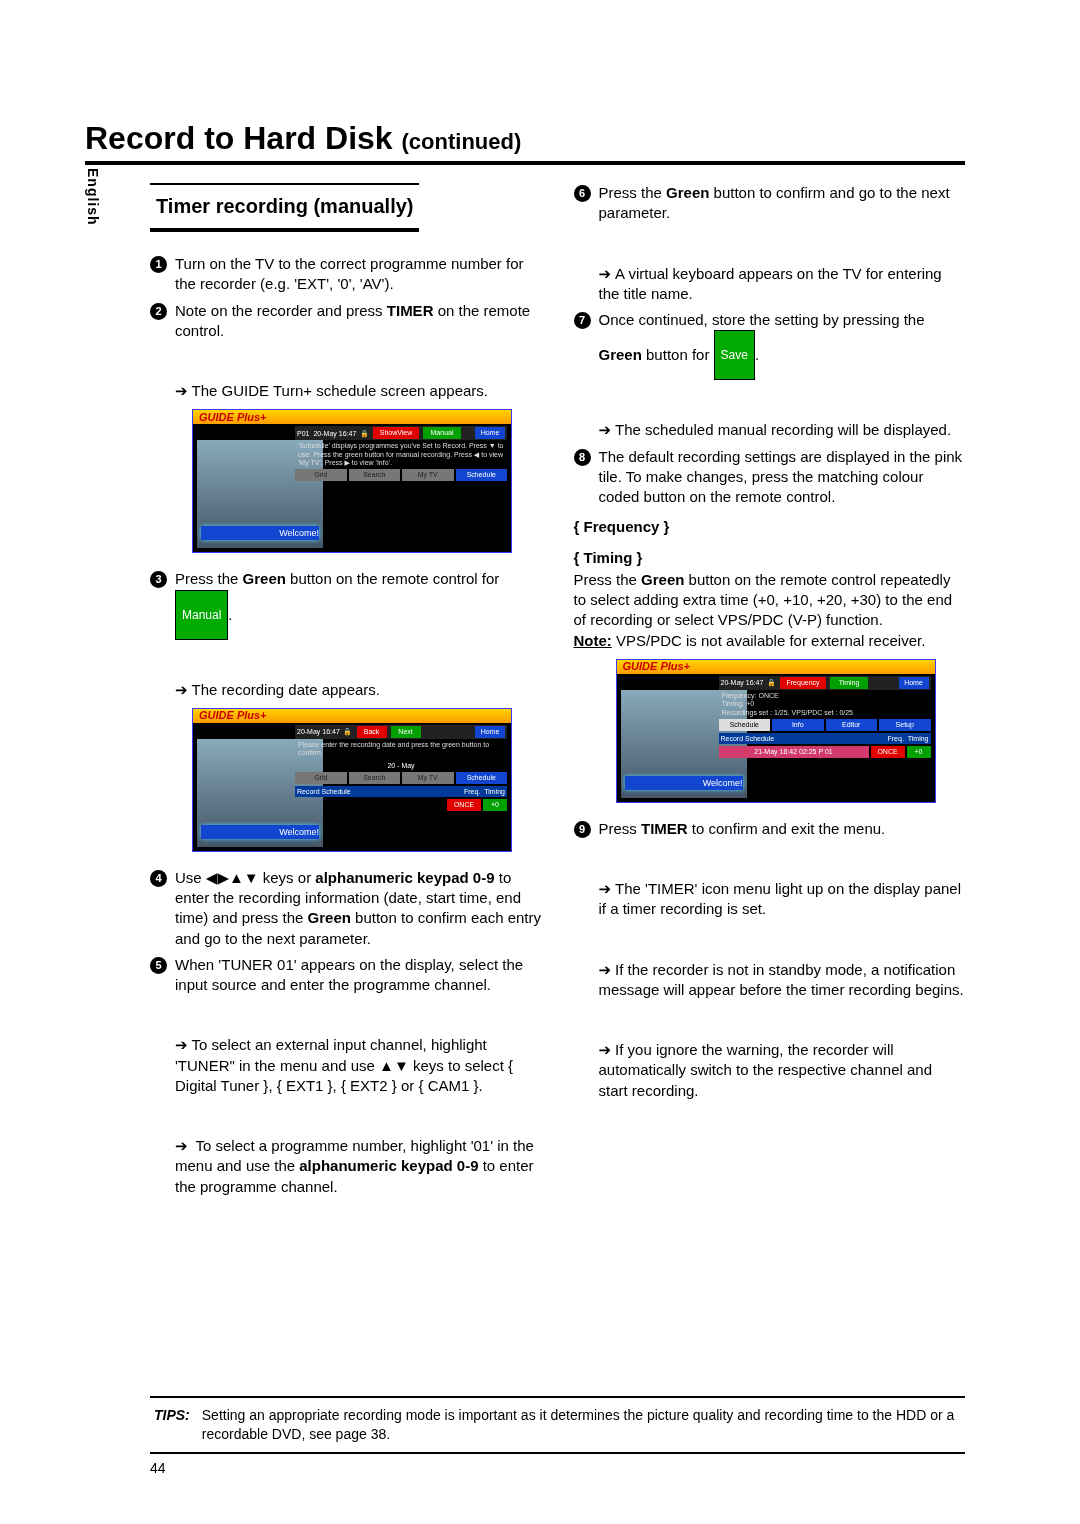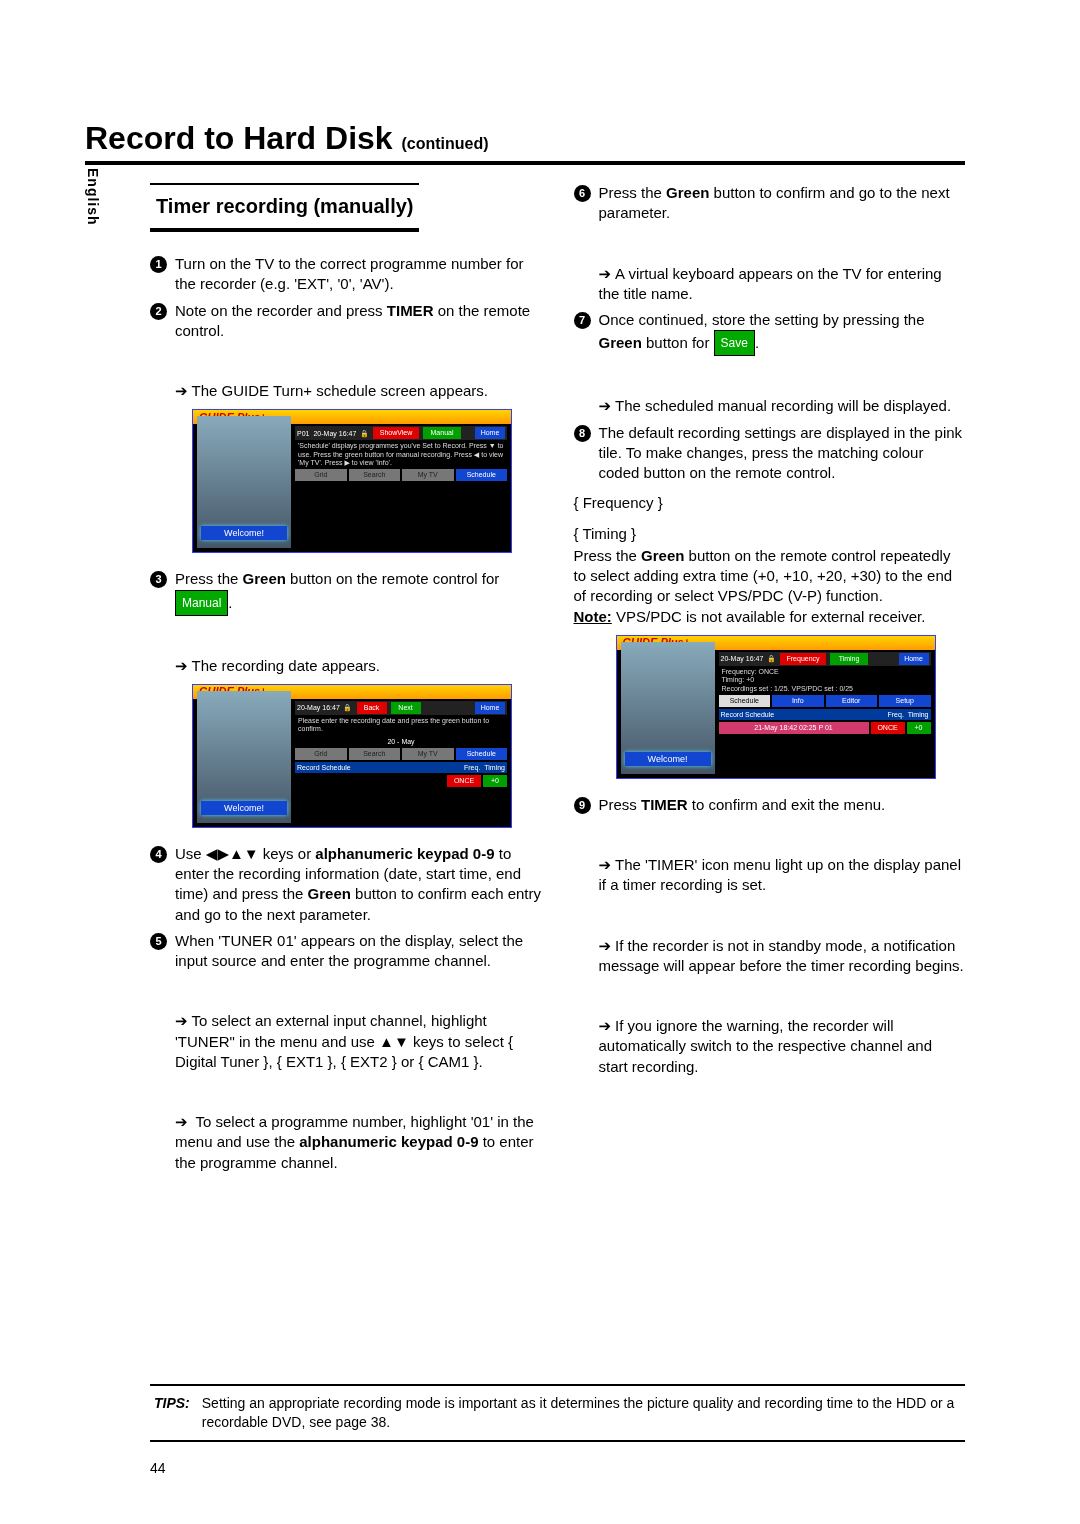--- a/index.html
+++ b/index.html
@@ -25,21 +25,21 @@
     font-weight: bold;
     font-size: 14px;
     letter-spacing: 1px;
   }
   .title {
     font-size: 32px;
     font-weight: bold;
     margin: 0 0 4px 0;
   }
   .title .sub {
-    font-size: 16px;
+    font-size: 22px;
     font-weight: bold;
   }
   .hr-thick {
     border: none;
     border-top: 4px solid #000;
     margin: 4px 0 18px 0;
     width: 100%;
   }
   .columns {
     display: flex;
@@ -88,28 +88,28 @@
     margin-bottom: 6px;
     margin-top: 40px;
   }
   .arrow-line::before {
     content: "➔";
     margin-right: 4px;
   }
   .tag {
     display: inline-block;
     border: 1px solid #000;
-    padding: 4px 6px;
+    padding: 16px 6px;
     font-size: 12px;
     line-height: 16px;
     vertical-align: 1px;
   }
   .tag.green { background: #0a0; color: #fff; }
   .opt-head {
-    font-weight: normal;
+    font-weight: bold;
     margin-top: 10px;
     margin-bottom: 2px;
   }
   
   .mock {
     width: 318px;
     height: 142px;
     background: #000;
     border: 1px solid #3a3aff;
     margin: 8px 0 16px 42px;
@@ -127,25 +127,26 @@
     font-style: italic;
     font-weight: bold;
     color: #c00;
     font-size: 11px;
   }
   .mock .bridge {
     position: absolute;
     left: 4px;
     bottom: 4px;
     width: 94px;
-    height: 132px;
+    height: 108px;
     background: linear-gradient(#8ab, #456);
     color: #fff;
     font-size: 10px;
-    text-align: center;
+    text-align: right;
+    padding-left: 32px;
   }
   .mock .bridge .welcome {
     position: absolute;
     bottom: 8px;
     left: 4px;
     right: 4px;
     background: #1246d0;
     color: #fff;
     font-size: 9px;
     padding: 1px 0;
@@ -201,21 +202,21 @@
     display:flex;
     gap:2px;
     margin-top:2px;
   }
   .row-vals .btn { font-size:7px; }
   
   .tip-box {
     position: absolute;
     left: 150px;
     right: 115px;
-    bottom: 82px;
+    bottom: 70px;
     border-top: 2px solid #000;
     border-bottom: 2px solid #000;
     padding: 8px 4px;
     font-size: 14px;
     line-height: 1.35;
     display: flex;
     gap: 12px;
   }
   .tip-box .label {
     font-style: italic;

